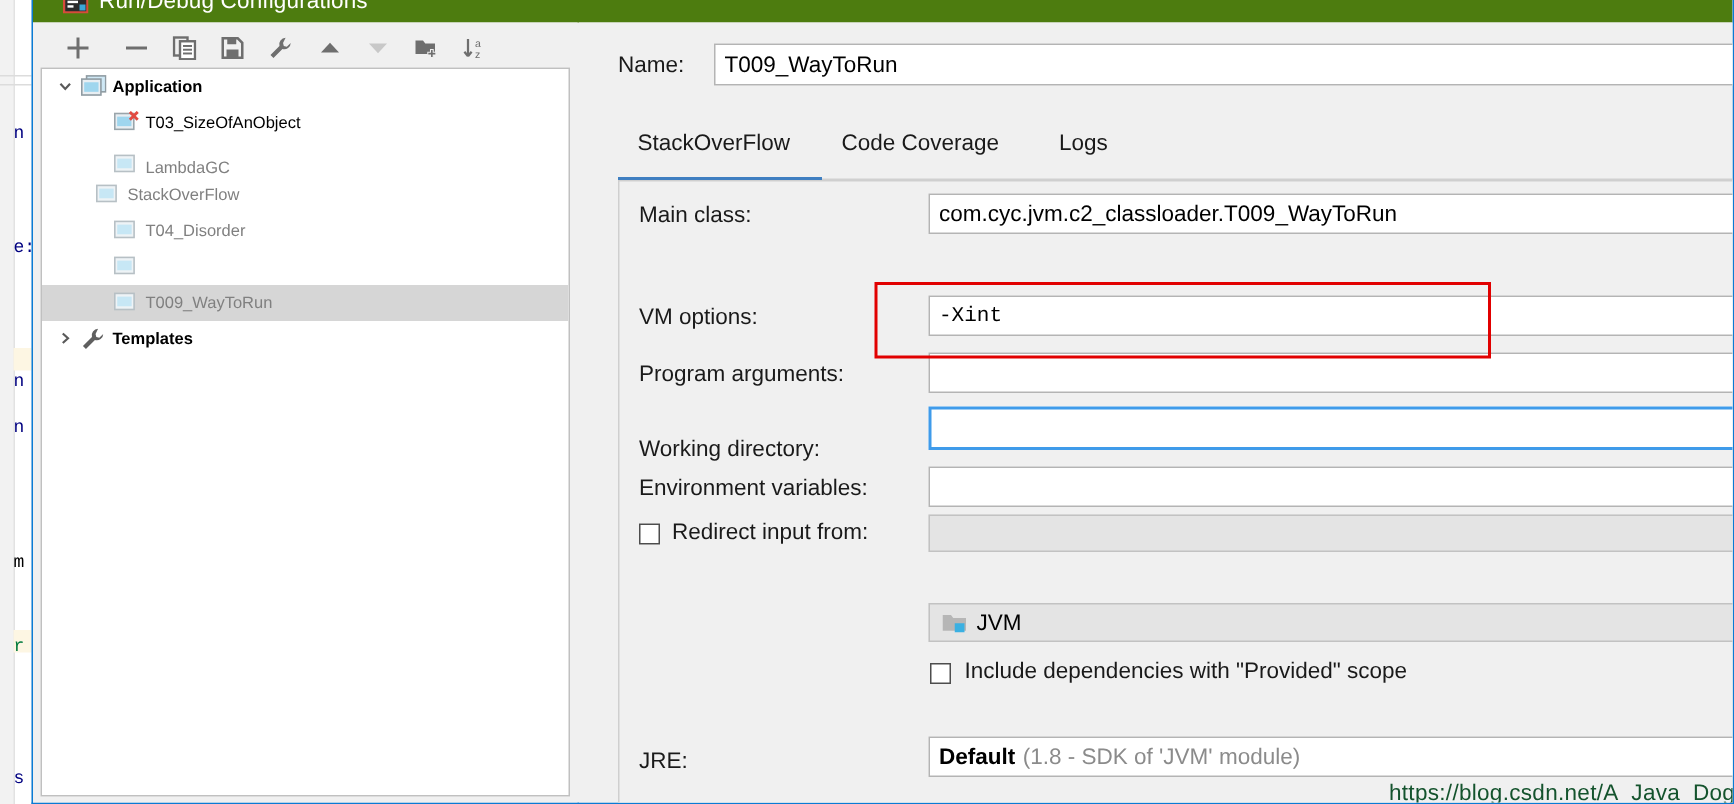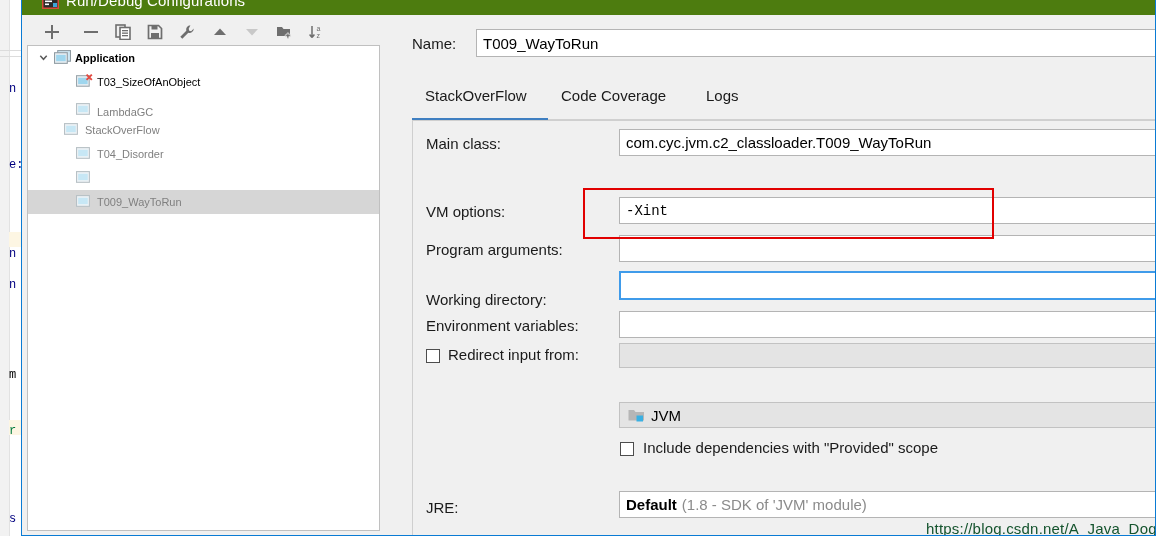--- a/index.html
+++ b/index.html
@@ -421,20 +421,33 @@
         <div class="trow sel" style="padding-left:48px;">
           <span class="ticon-box">
             <svg viewBox="0 0 14 14" width="15" height="15">
               <rect x="0.5" y="1.5" width="12" height="10" fill="#eef3f6" stroke="#b7c0c5"></rect>
               <rect x="2" y="3.5" width="9" height="6" fill="#c7e7f5"></rect>
             </svg>
           </span>
           <span class="tlabel dim">T009_WayToRun</span>
         </div>
 
+        <div class="trow" style="padding-left:4px;">
+          <span class="twist">
+            <svg viewBox="0 0 12 12" width="11" height="11">
+                <path d="M4.2 2.5L8 6l-3.8 3.5" fill="none" stroke="#5a5a5a" stroke-width="1.6"></path>
+              </svg>
+          </span>
+          <span class="ticon-box">
+            <svg viewBox="0 0 16 16" width="16" height="16">
+              <path d="M11.4 1.2a4.3 4.3 0 00-4.1 5.5L1.3 12.7l2 2 6-6a4.3 4.3 0 005.5-4.1l-2.6 2.6-2-.5-.5-2z" fill="#5f5f5f"></path>
+            </svg>
+          </span>
+          <span class="tlabel bold">Templates</span>
+        </div>
 
       </div>
     </div>
 
     <div class="rightpane">
 
       <div class="name-row">
         <span class="lbl" style="position:absolute; left:26px; top:6px;">Name:</span>
         <div class="field" style="position:absolute; left:90px; top:0; width:681px; height:28px;" placeholder="">T009_WayToRun</div>
       </div>

